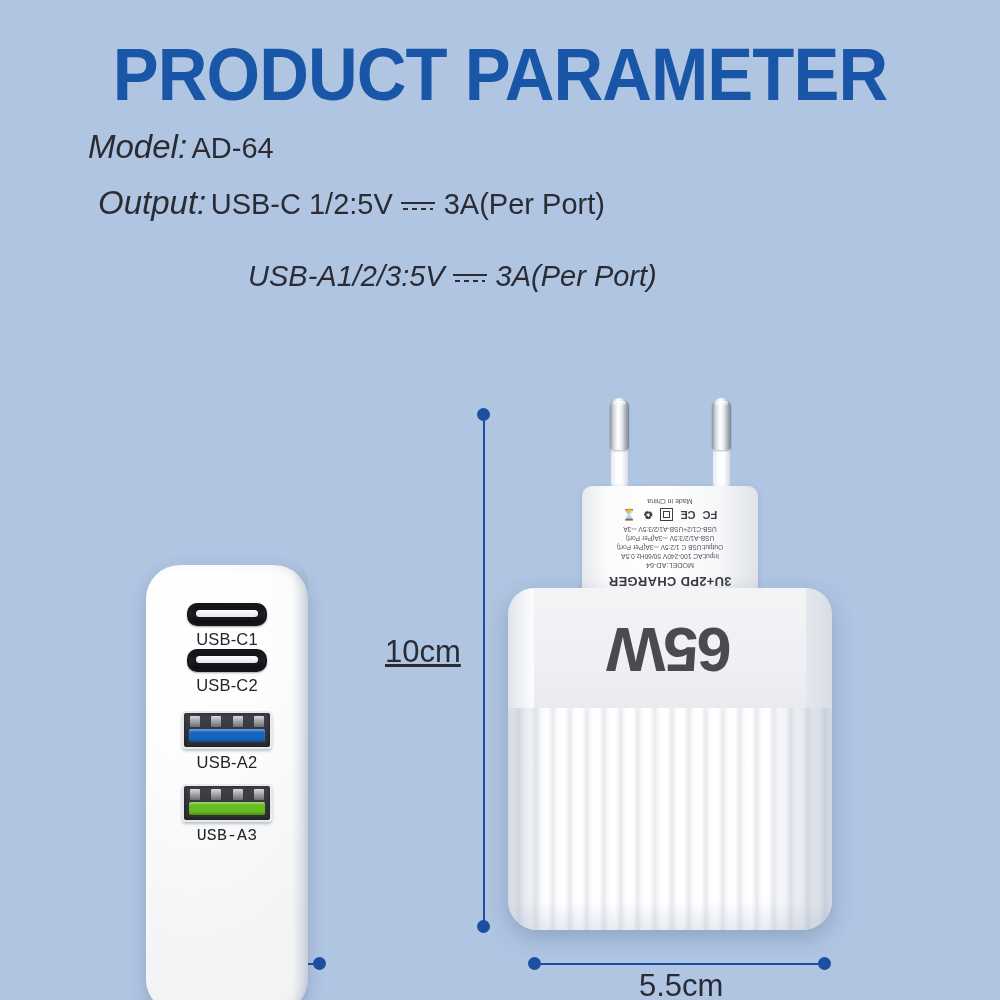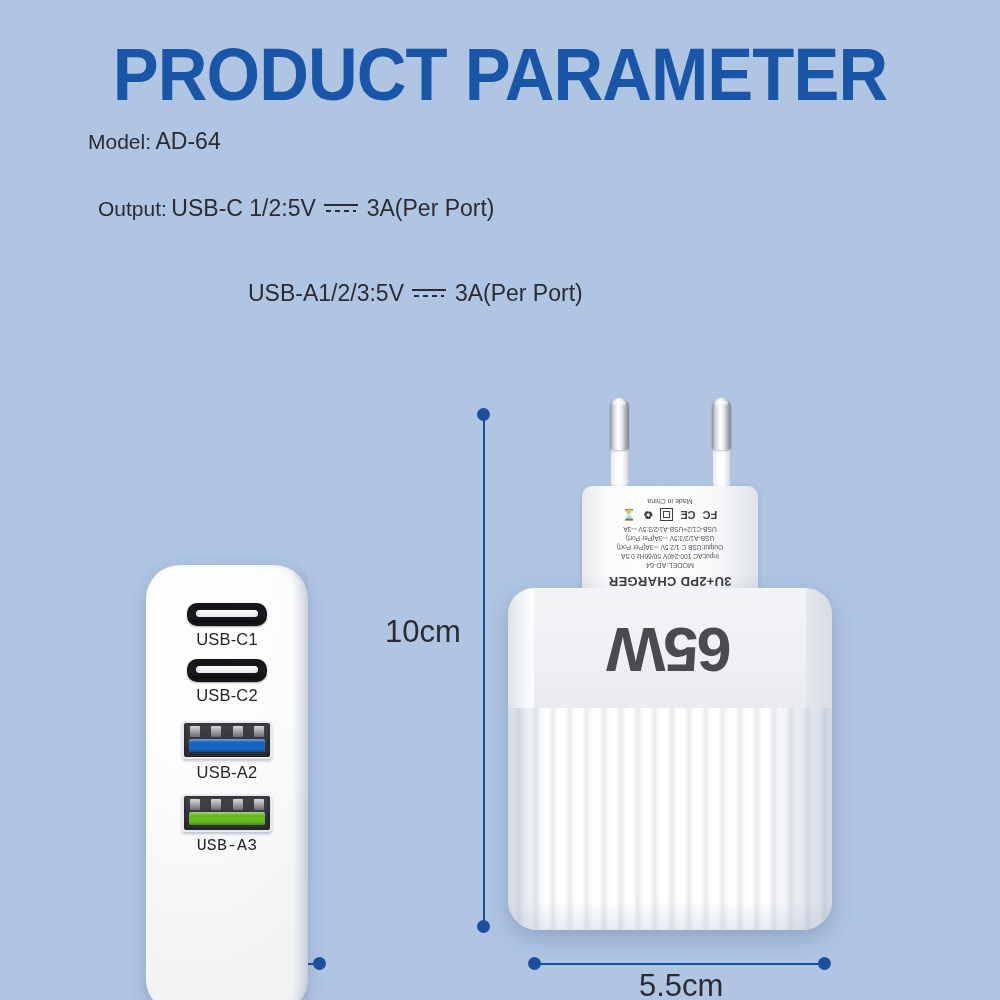--- a/index.html
+++ b/index.html
@@ -16,32 +16,32 @@
     position:absolute;left:0;top:32px;width:1000px;text-align:center;
     font-family:"Liberation Sans", sans-serif;
     font-weight:700;font-size:74px;letter-spacing:-1px;
     color:#1a56a8;
     transform:scaleX(0.93);transform-origin:center center;
     white-space:nowrap;
   }
 
   
   .spec{position:absolute;color:#2b2b33;white-space:nowrap;}
-  .spec .lbl{font-size:21px;}
-  .spec .val{font-size:23px;}
+  .spec .lbl{font-size:33px;font-style:italic;}
+  .spec .val{font-size:29px;}
   .dcline{display:inline-block;width:34px;height:12px;position:relative;
           vertical-align:2px;margin:0 4px;}
   .dcline::before{content:"";position:absolute;left:0;top:2px;width:34px;height:2.4px;background:#2b2b33;}
   .dcline::after{content:"";position:absolute;left:2px;top:8px;width:30px;height:2px;
     background:repeating-linear-gradient(to right,#2b2b33 0 5px,transparent 5px 9px);}
 
   .spec-model{left:88px;top:128px;}
   .spec-input{left:375px;top:128px;}
-  .spec-out1{left:98px;top:195px;}
-  .spec-out2{left:248px;top:280px;}
+  .spec-out1{left:98px;top:184px;}
+  .spec-out2{left:248px;top:260px;font-style:italic;}
   .spec-out3{left:248px;top:337px;}
 
   
   .dimdot{position:absolute;width:13px;height:13px;border-radius:50%;background:#1b4fa0;}
   .dimline-v{position:absolute;width:2px;background:#1b4fa0;}
   .dimline-h{position:absolute;height:2px;background:#1b4fa0;}
   .dimtext{position:absolute;color:#2b2b33;font-size:31px;white-space:nowrap;}
 
   
   .chargerL{
@@ -173,42 +173,42 @@
   <div class="spec spec-out2">
     <span class="val">USB-A1/2/3:5V</span>
     <span class="dcline"></span>
     <span class="val">3A(Per Port)</span>
   </div>
 
 
   <div class="dimline-v" style="left:483px;top:414px;height:512px;"></div>
   <div class="dimdot" style="left:477px;top:408px;"></div>
   <div class="dimdot" style="left:477px;top:920px;"></div>
-  <div class="dimtext" style="left:385px;top:614px;">10cm</div>
+  <div class="dimtext" style="left:385px;top:634px;text-decoration:underline;">10cm</div>
 
   <div class="dimline-h" style="left:152px;top:963px;width:168px;"></div>
   <div class="dimdot" style="left:146px;top:957px;"></div>
   <div class="dimdot" style="left:313px;top:957px;"></div>
   <div class="dimtext" style="left:185px;top:968px;">5.2cm</div>
 
   <div class="dimline-h" style="left:534px;top:963px;width:290px;"></div>
   <div class="dimdot" style="left:528px;top:957px;"></div>
   <div class="dimdot" style="left:818px;top:957px;"></div>
   <div class="dimtext" style="left:639px;top:968px;">5.5cm</div>
 
   <div class="chargerL">
     <div class="portstack">
 
       <div class="portrow">
         <div class="usbc"></div>
         <div class="plabel">USB-C1</div>
       </div>
 
 
-      <div class="portrow" style="margin-top:10px;">
+      <div class="portrow" style="">
         <div class="usbc"></div>
         <div class="plabel">USB-C2</div>
       </div>
 
       <div class="portrow" style="margin-top:16px;">
         <div class="usba">
           <div class="pins">
               <i></i>
               <i></i>
               <i></i>

